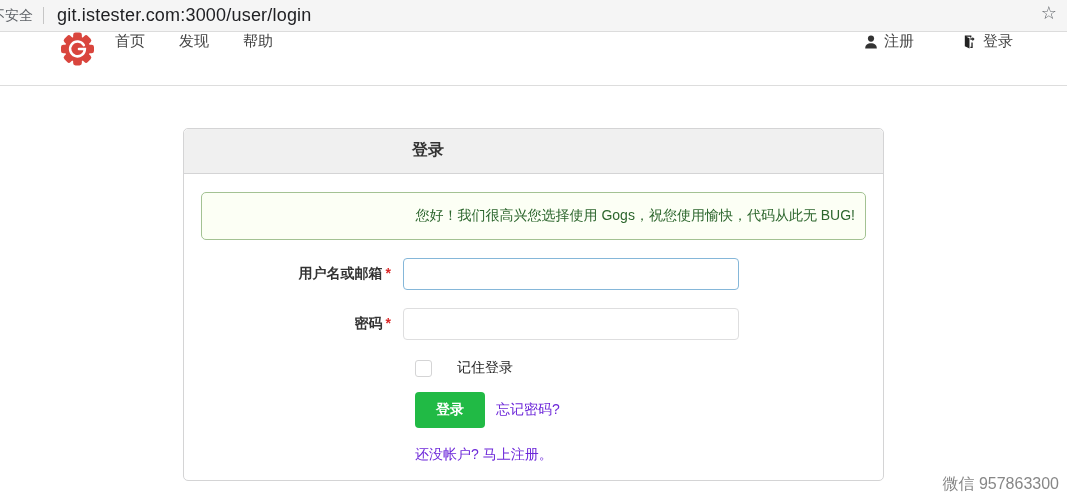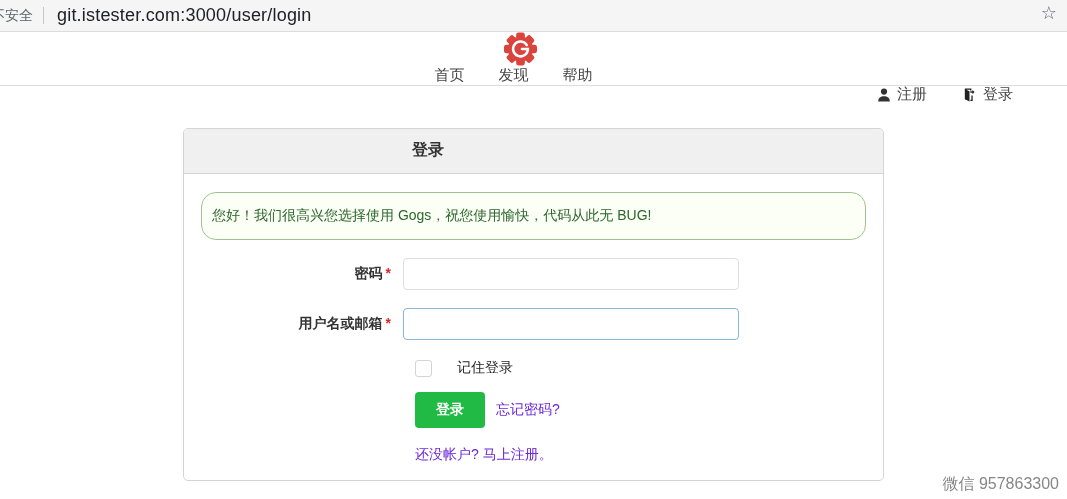--- a/index.html
+++ b/index.html
@@ -15,44 +15,44 @@
     display:flex; align-items:center; overflow:hidden; position:relative;
   }
   .security-label { color:#5f6368; font-size:14px; margin-left:-9px; white-space:nowrap; }
   .bar-divider { width:1px; height:17px; background:#c6c6c6; margin:0 13px 0 10px; flex:none; }
   .url-text { color:#202124; font-size:18px; letter-spacing:.2px; }
   .star-icon { position:absolute; right:10px; top:4px; font-size:18px; color:#5f6368; line-height:1; cursor:pointer; }
 
   
   .navbar {
     height:54px; background:#fff; border-bottom:1px solid #dddddd;
-    display:flex; align-items:center; padding:0 54px 0 48px;flex-direction:column;
+    display:flex; align-items:flex-start; padding:0 54px 0 61px;
   }
   .brand { flex:none; margin-right:21px; display:flex; align-items:center; cursor:pointer; }
   .nav-left { display:flex; align-items:center; }
   .nav-item { font-size:15px; color:#444; margin-right:34px; cursor:pointer; text-decoration:none; }
-  .nav-right { margin-left:auto; display:flex; align-items:center; gap:35px; }
+  .nav-right { margin-left:auto; display:flex; align-items:center; gap:48px; }
   .nav-right-item { display:flex; align-items:center; gap:6px; font-size:15px; color:#444; cursor:pointer; text-decoration:none; }
   .nav-right-item svg { display:block; }
 
   
   .panel {
     width:701px; margin:42px auto 0; background:#fff;
     border:1px solid #d4d4d5; border-radius:5px;
   }
   .panel-header {
     background:#f0f0f0; border-bottom:1px solid #d4d4d5;
     border-radius:5px 5px 0 0; padding:11px 0 12px 228px;
     font-size:16px; font-weight:bold; color:#333;
   }
   .panel-body { padding:18px 17px 16px; }
 
   .message-box {
     border:1px solid #a3c293; background:#fcfff5; color:#2c662d;
-    border-radius:15px; text-align:left; font-size:14px;
+    border-radius:5px; text-align:right; font-size:14px;
     padding:14px 10px; margin-bottom:18px;
   }
 
   .field-row { display:flex; align-items:center; margin-bottom:18px; }
   .field-label {
     flex:none; width:202px; padding-right:12px; text-align:right;
     font-size:14px; font-weight:bold; color:#333;
   }
   .req-star { color:#db2828; margin-left:3px; font-weight:bold; }
   .text-input {
@@ -133,30 +133,30 @@
 </div>
 
 <div class="panel">
   <div class="panel-header">登录</div>
   <div class="panel-body">
 
     <div class="message-box">您好！我们很高兴您选择使用 Gogs，祝您使用愉快，代码从此无 BUG!</div>
 
     <div class="field-row">
       <label class="field-label">
-        <span>密码</span><span class="req-star">*</span>
+        <span>用户名或邮箱</span><span class="req-star">*</span>
       </label>
-      <input class="text-input" type="password" value="" style="">
+      <input class="text-input focused" type="text" value="" style="">
     </div>
 
     <div class="field-row">
       <label class="field-label">
-        <span>用户名或邮箱</span><span class="req-star">*</span>
+        <span>密码</span><span class="req-star">*</span>
       </label>
-      <input class="text-input focused" type="text" value="" style="">
+      <input class="text-input" type="password" value="" style="">
     </div>
 
     <div class="checkbox-row">
       <span class="checkbox-box"></span>
       <span class="checkbox-label">记住登录</span>
     </div>
 
     <div class="action-row">
       <button class="btn-green">登录</button>
       <a class="blue-link">忘记密码?</a>

